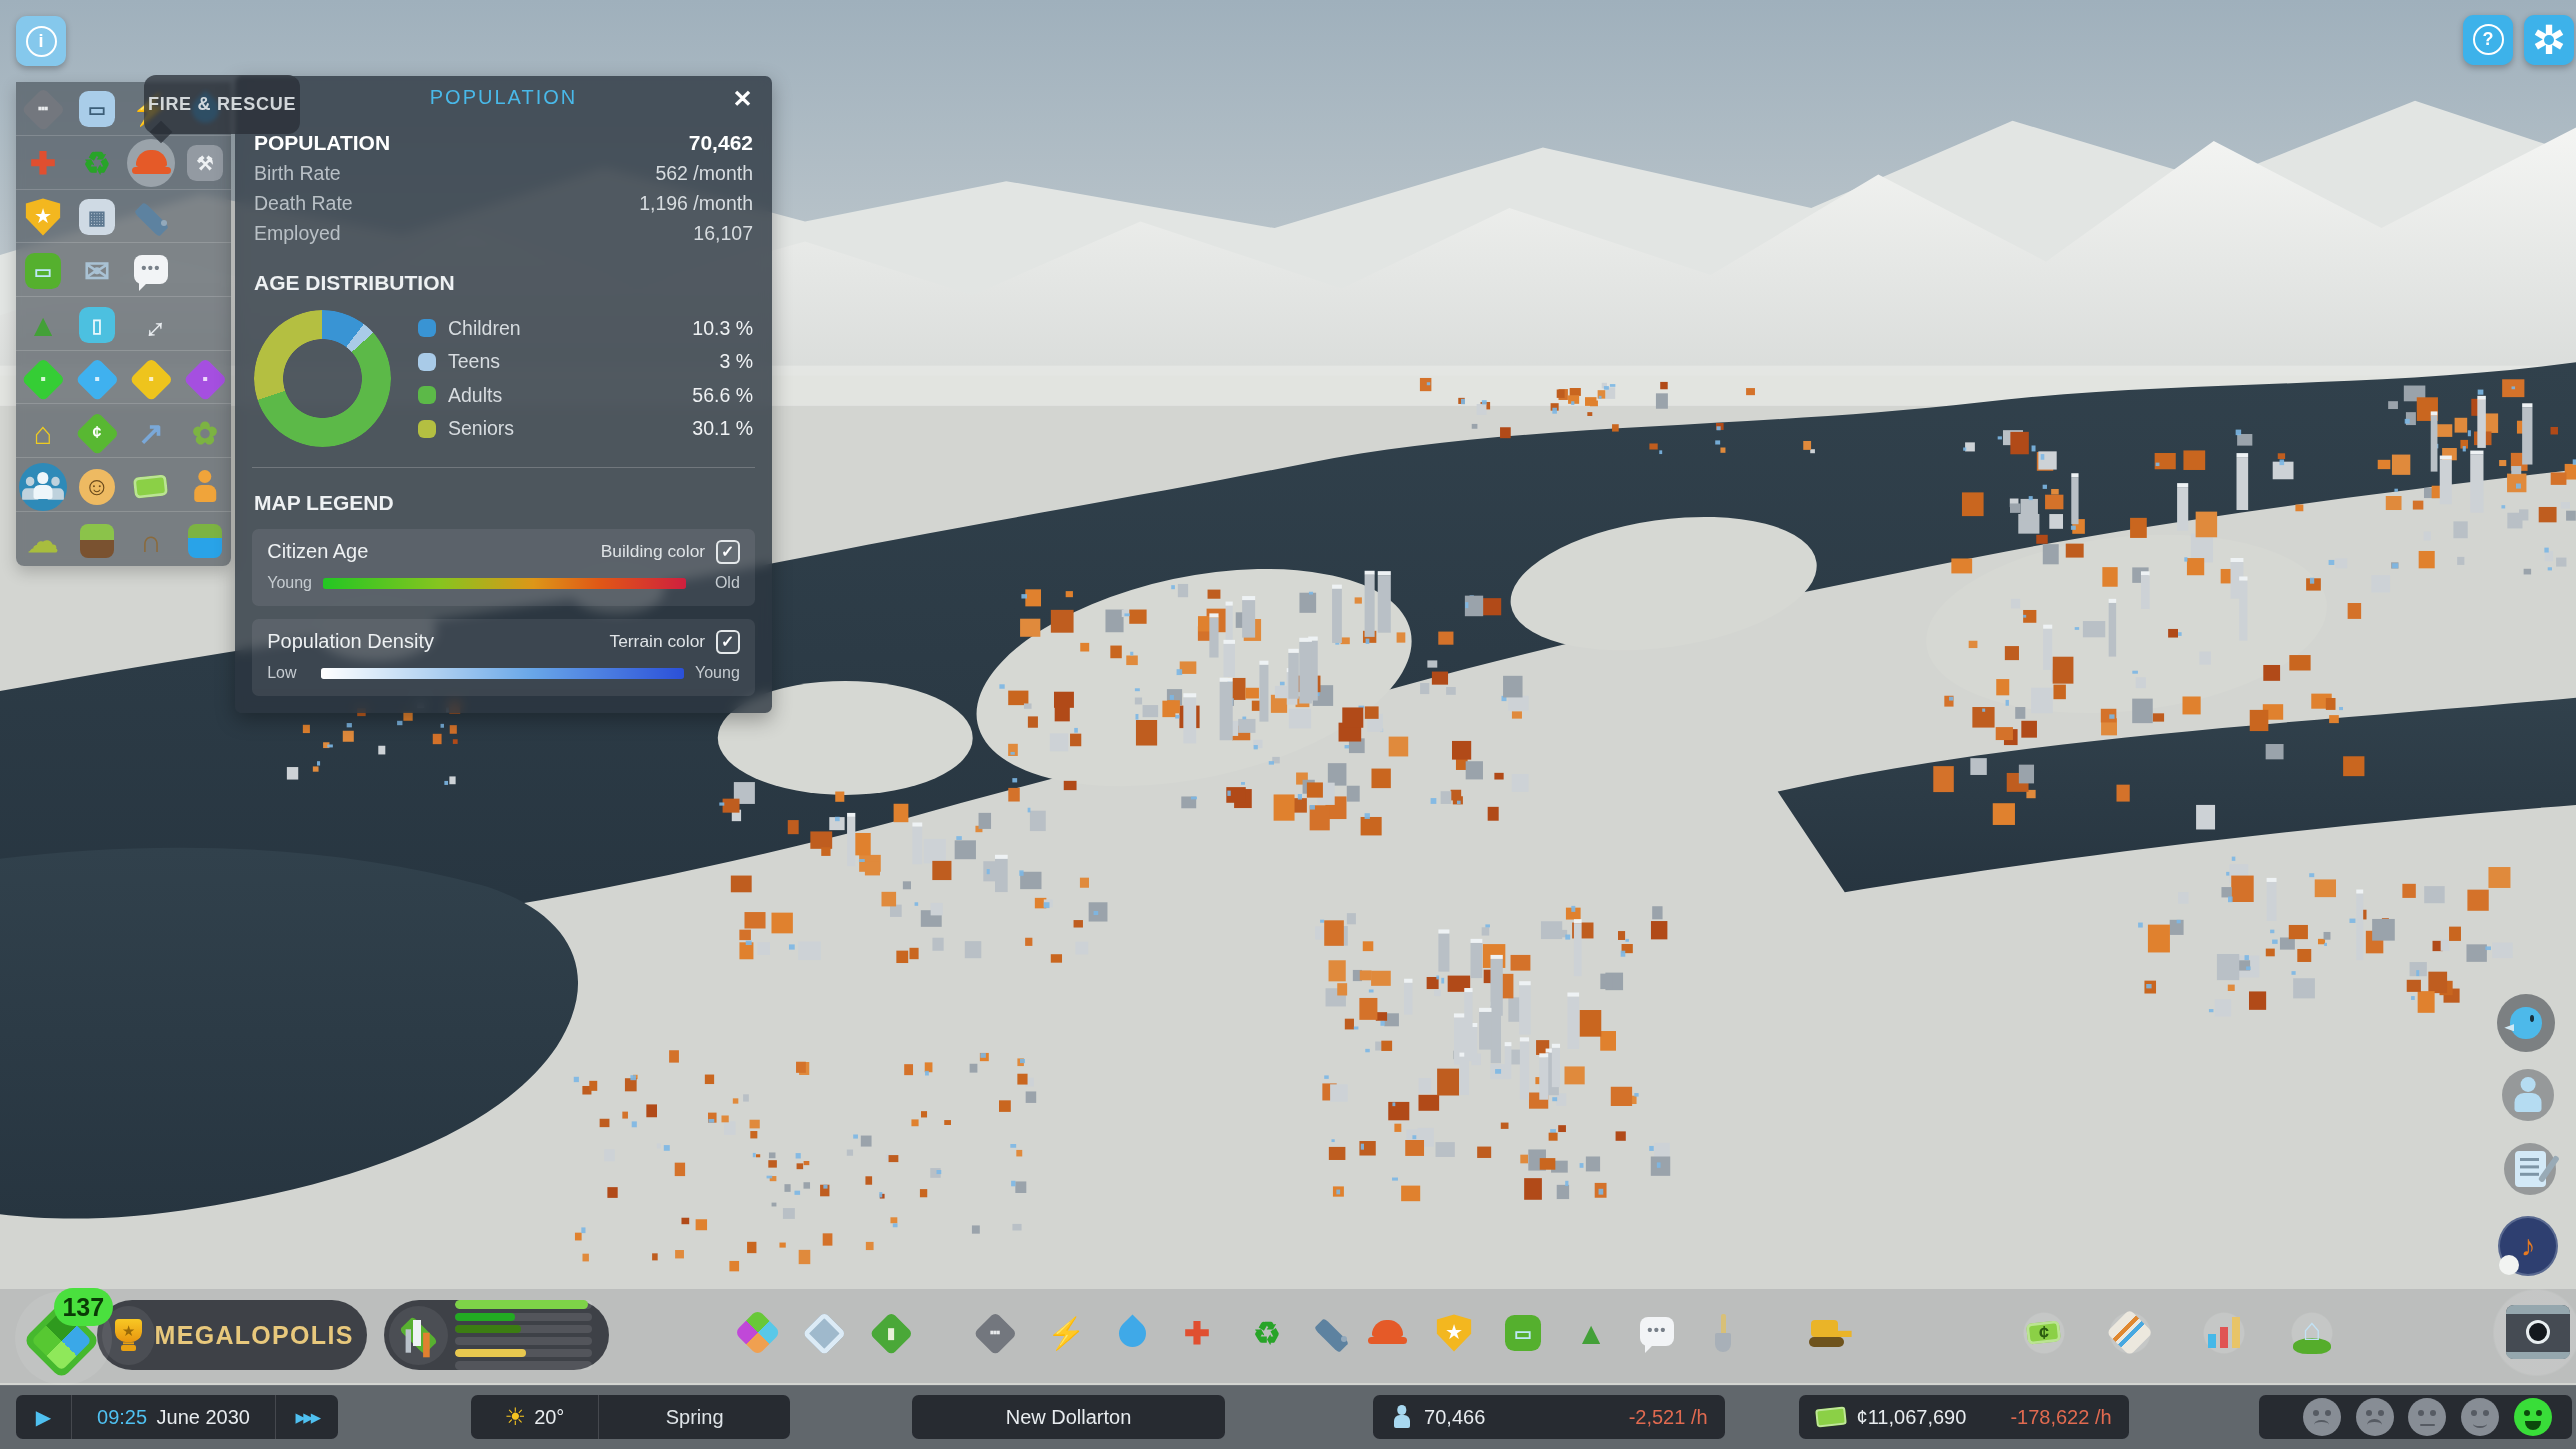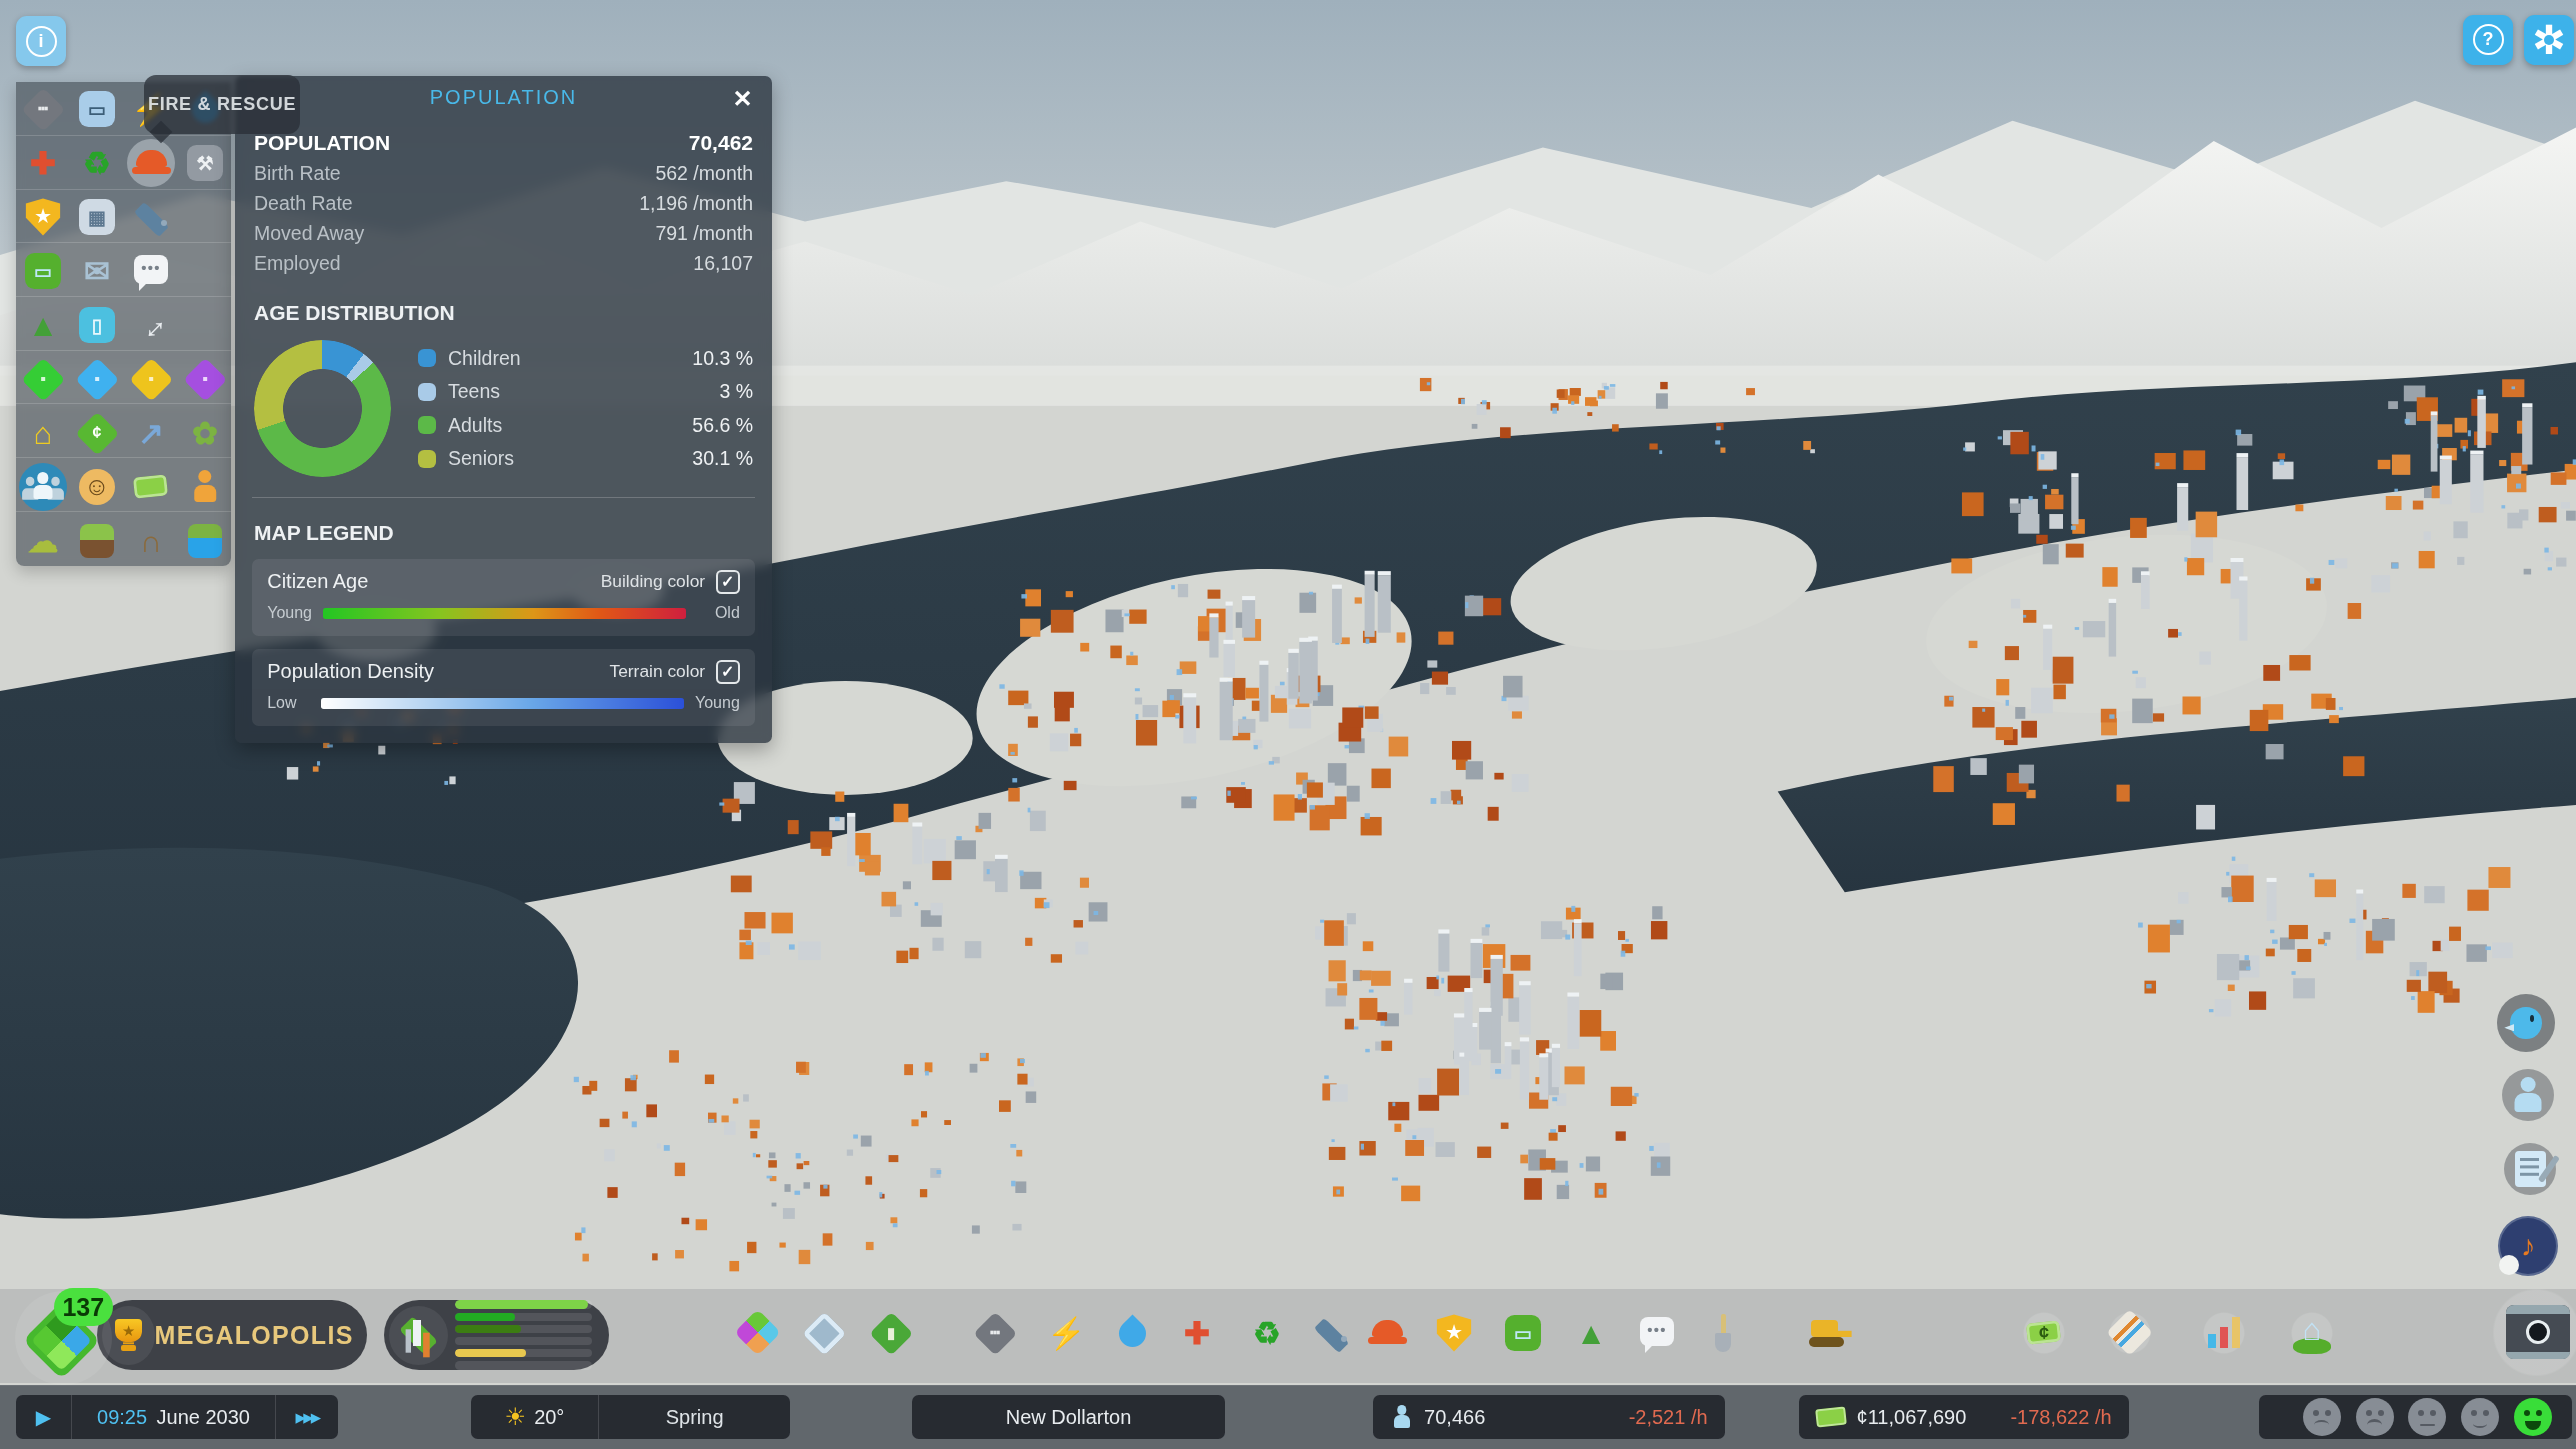--- a/index.html
+++ b/index.html
@@ -1243,24 +1243,20 @@
         <span class="l">Birth Rate</span>
         <span class="v">562 /month</span>
       </div>
 
       <div class="stat-row">
         <span class="l">Death Rate</span>
         <span class="v">1,196 /month</span>
       </div>
 
 
-      <div class="stat-row">
-        <span class="l">Moved Away</span>
-        <span class="v">791 /month</span>
-      </div>
 
 
       <div class="stat-row">
         <span class="l">Employed</span>
         <span class="v">16,107</span>
       </div>
 
     </div>
   <div class="sec-title">AGE DISTRIBUTION</div>
   <div class="age-block">

